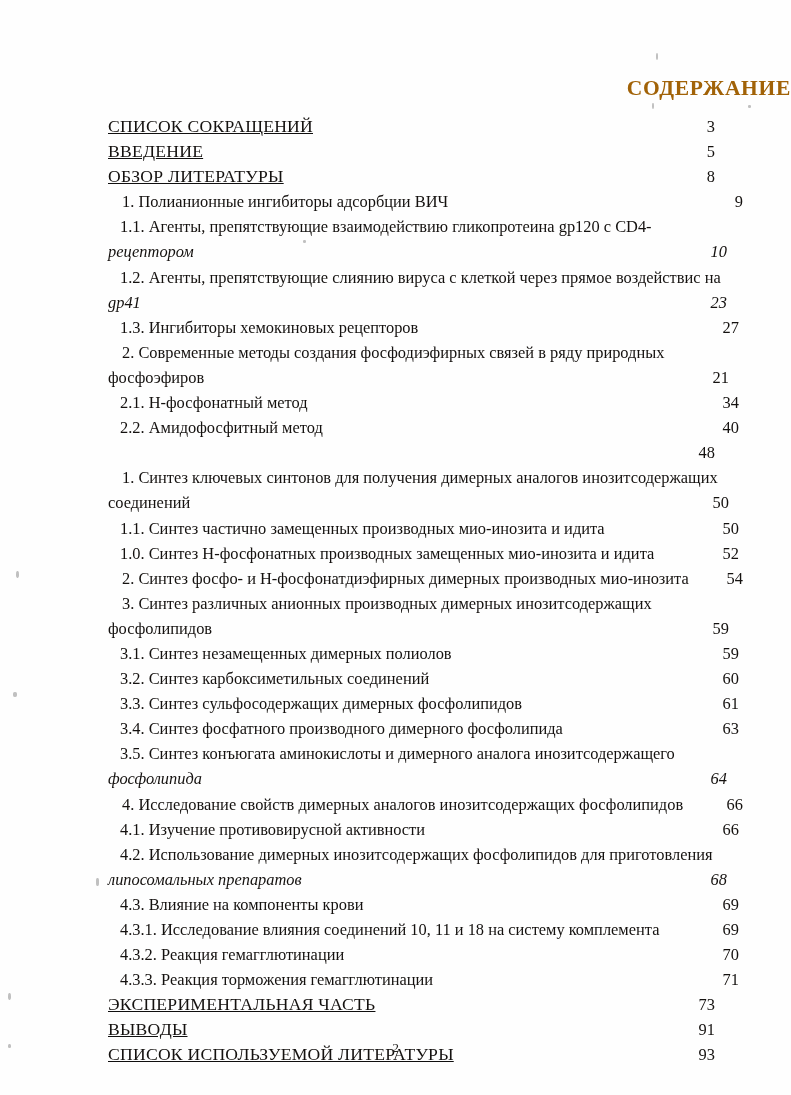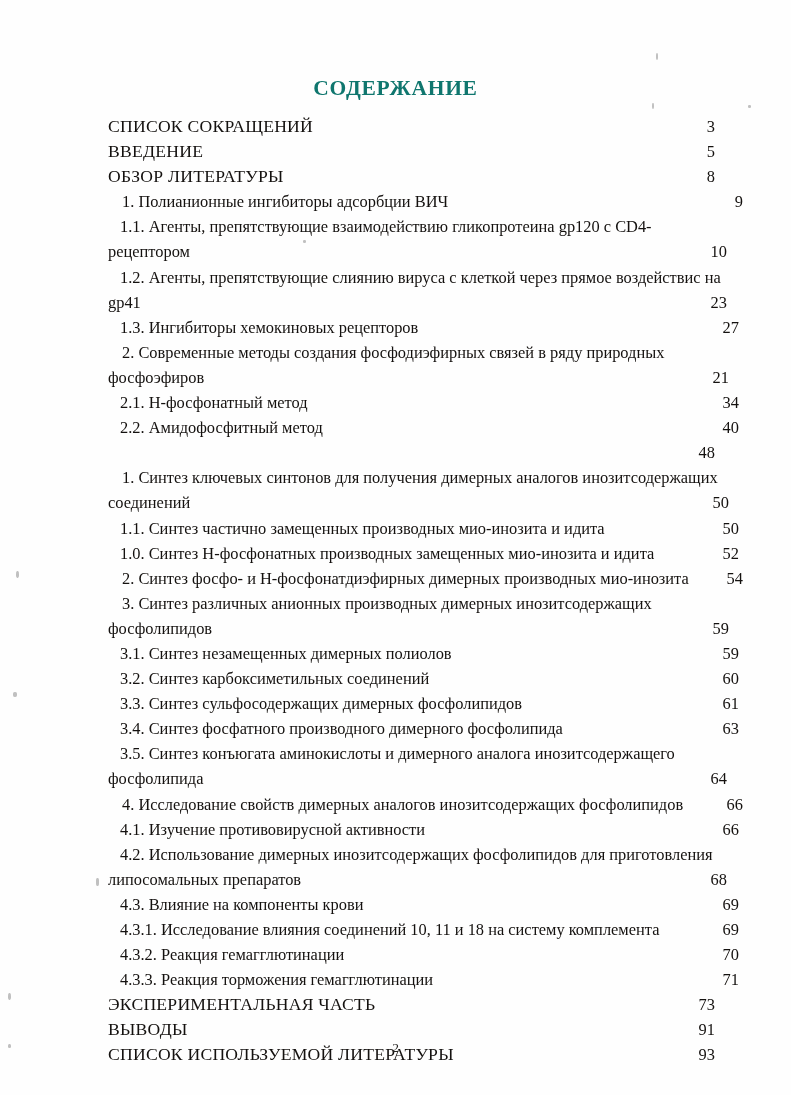--- a/index.html
+++ b/index.html
@@ -29,25 +29,25 @@
     border-radius: 40%;
     pointer-events: none;
   }
 
   
   #toc-title {
     position: absolute;
     top: 76px;
     left: 0;
     width: 791px;
-    text-align: center;
+    text-align: right;
     font-weight: bold;
     font-size: 21.5px;
     letter-spacing: .7px;
-    color: #0f766e;
+    color: #a16207;
   }
 
   
   #toc-list {
     position: absolute;
     top: 114px;
     left: 108px;
     width: 607px;
   }
 
@@ -80,29 +80,29 @@
     text-align: right;
     font-size: 16.4px;
     color: #14110f;
   }
 
   
   .lvl-major > .erow > .etext {
     font-size: 17.6px;
     letter-spacing: .25px;
   }
-  .lvl-major { margin-left: 0px; }
+  .lvl-major { margin-left: 0px; text-decoration: underline; }
 
   .lvl-1 { margin-left: 14px; }
   .lvl-2 { margin-left: 12px; }
   .lvl-3 { margin-left: 12px; }
 
   
   .erow.cont { margin-left: -14px; }
-  .lvl-2 > .erow.cont { margin-left: -12px; }
+  .lvl-2 > .erow.cont { margin-left: -12px; font-style: italic; }
 
   
   .lvl-1 > .erow > .epage { right: -14px; }
   .lvl-2 > .erow > .epage,
   .lvl-3 > .erow > .epage { right: -12px; }
   .erow.cont > .epage { right: 0px; }
   .lvl-1 > .erow.cont > .epage,
   .lvl-2 > .erow.cont > .epage,
   .lvl-3 > .erow.cont > .epage { right: 0px; }
 

